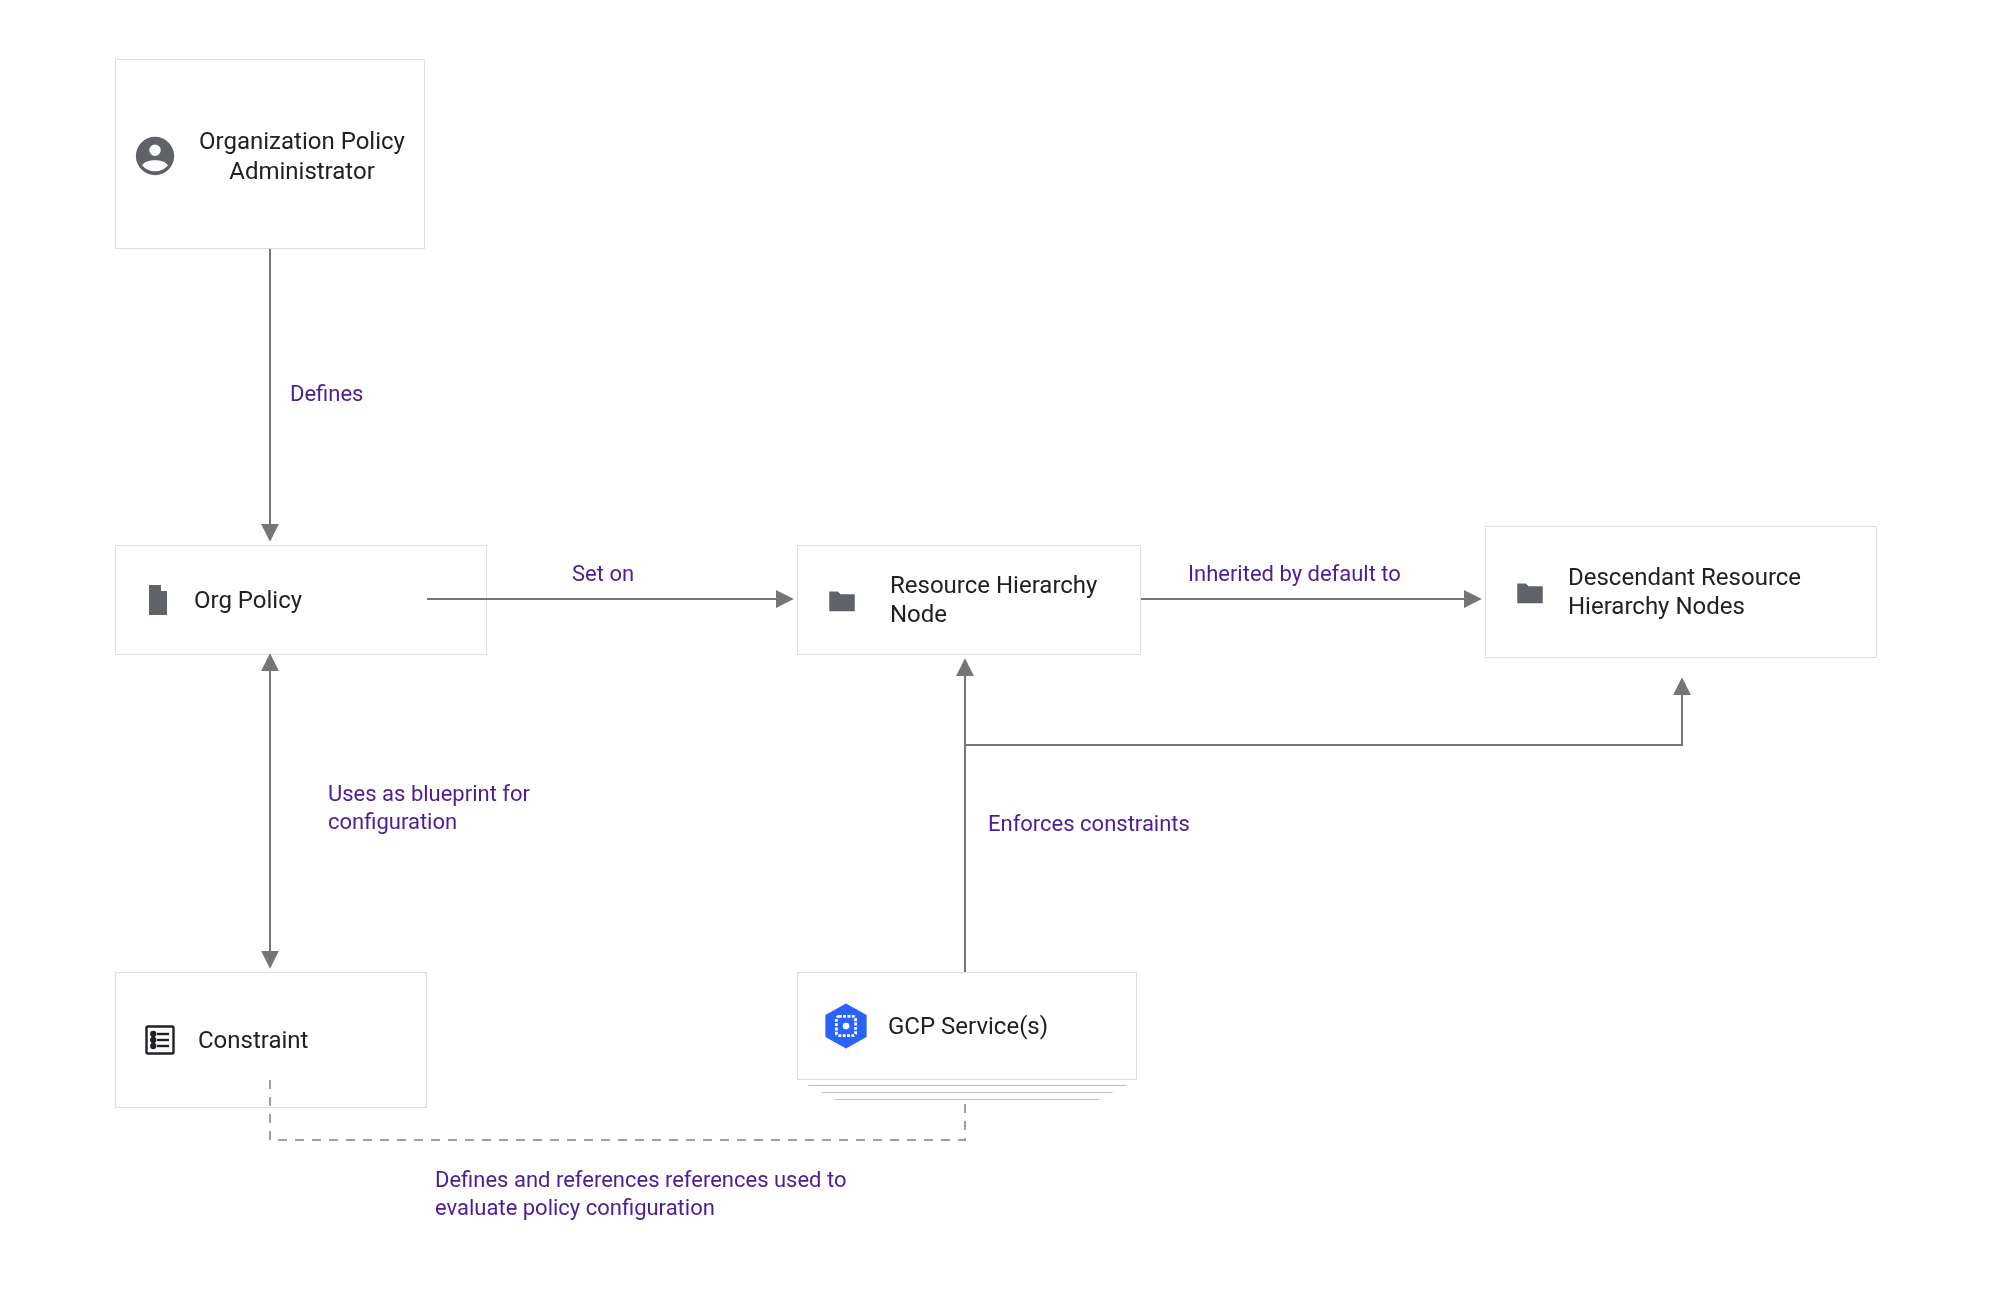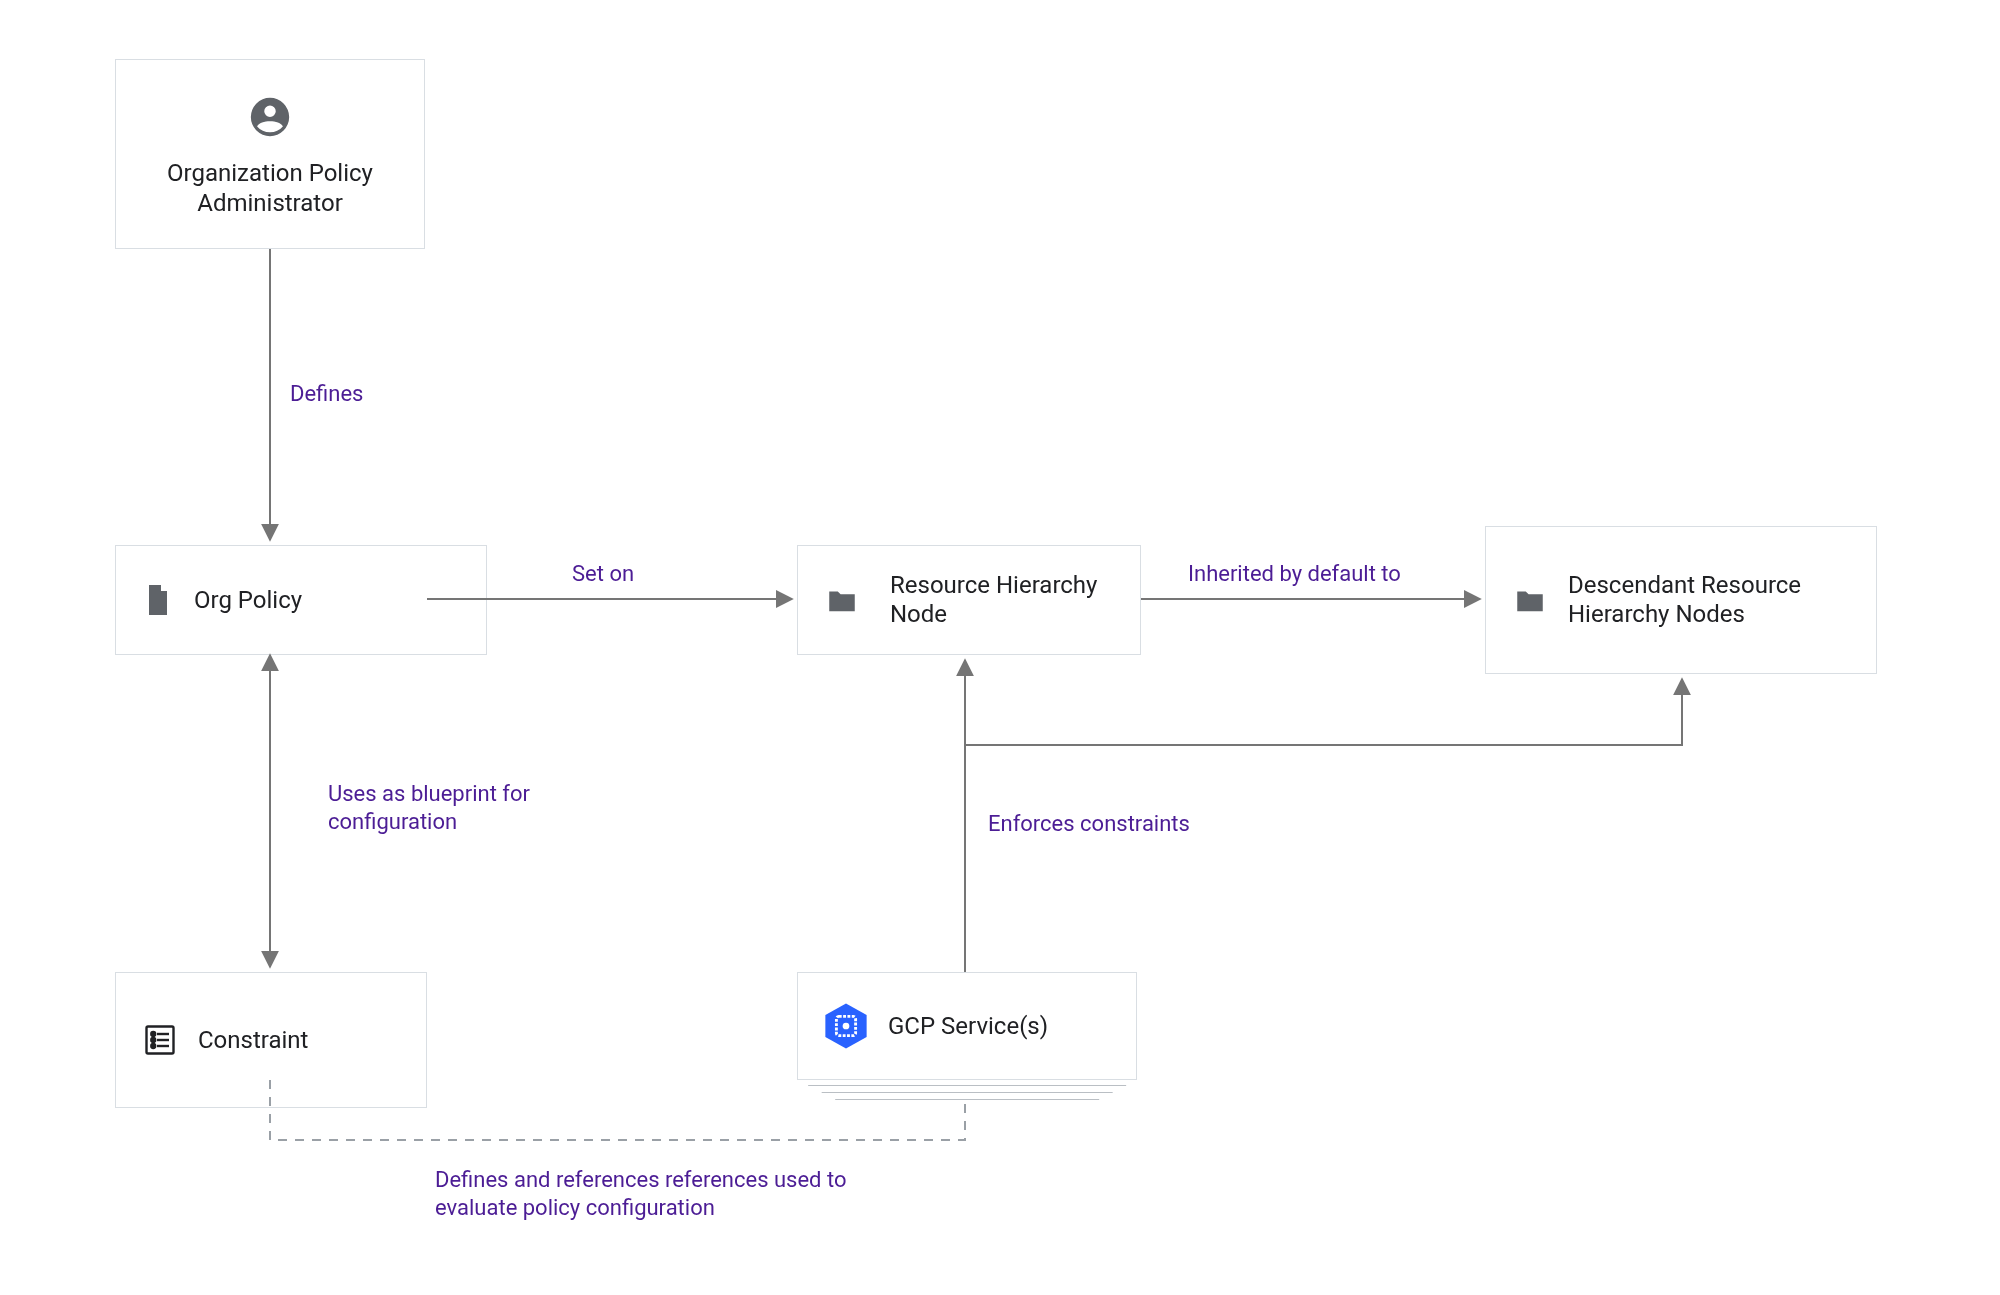--- a/index.html
+++ b/index.html
@@ -13,21 +13,21 @@
   }
   .node {
     position: absolute;
     border: 1px solid #d9dee3;
     background: #fff;
     display: flex;
     align-items: center;
     gap: 18px;
   }
   .node-admin {
-    flex-direction: column;
+    flex-direction: row;
     justify-content: center;
     align-items: center;
     text-align: center;
   }
   .node-admin .title {
     font-size: 24px;
     line-height: 1.25;
     color: #202124;
     font-weight: 400;
     max-width: 260px;
@@ -99,21 +99,21 @@
 
 <div class="node node-row" style="left:797px; top:545px; width:344px; height:110px;gap:28px;">
   <span class="icon">
     <svg width="40" height="34" viewBox="0 0 24 24" fill="#5f6368">
       <path d="M3 6h6l2 2h10v12H3V6z"></path>
     </svg>
   </span>
   <span class="title" style="max-width:230px;">Resource Hierarchy Node</span>
 </div>
 
-<div class="node node-row" style="left:1485px; top:526px; width:392px; height:148px;">
+<div class="node node-row" style="left:1485px; top:526px; width:392px; height:132px;">
   <span class="icon">
     <svg width="40" height="34" viewBox="0 0 24 24" fill="#5f6368">
       <path d="M3 6h6l2 2h10v12H3V6z"></path>
     </svg>
   </span>
   <span class="title" style="max-width:270px;">Descendant Resource Hierarchy Nodes</span>
 </div>
 
 <div class="node node-row" style="left:115px; top:972px; width:312px; height:136px;">
   <span class="icon">

